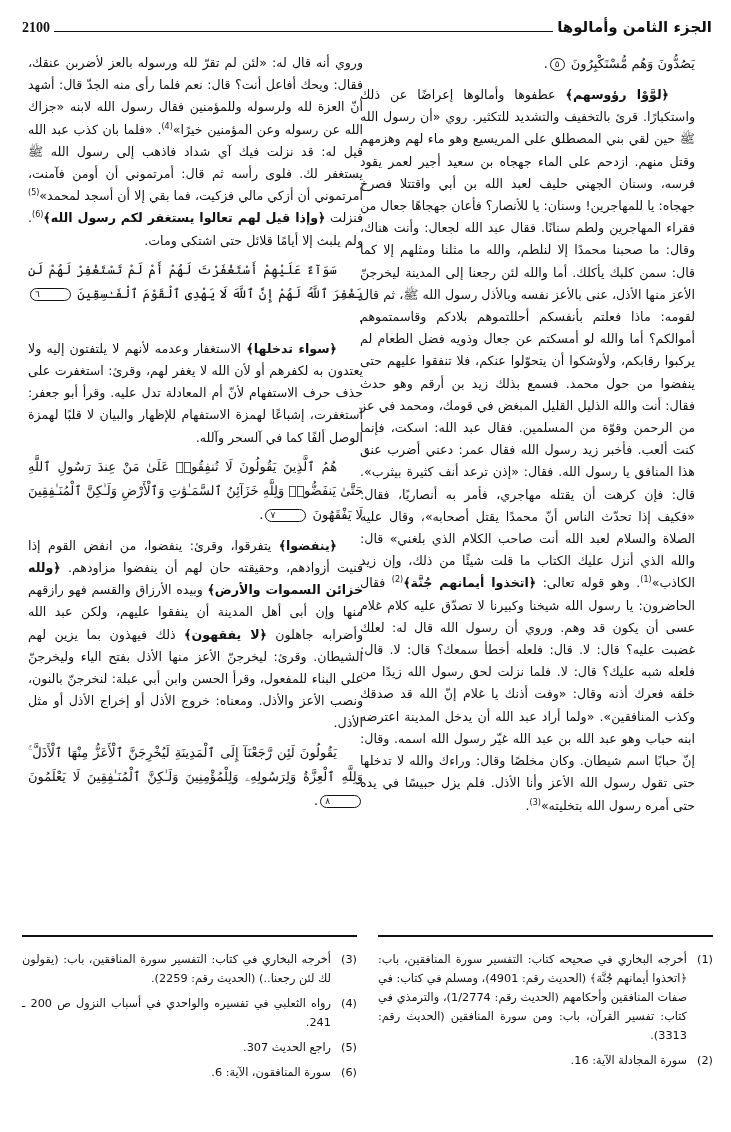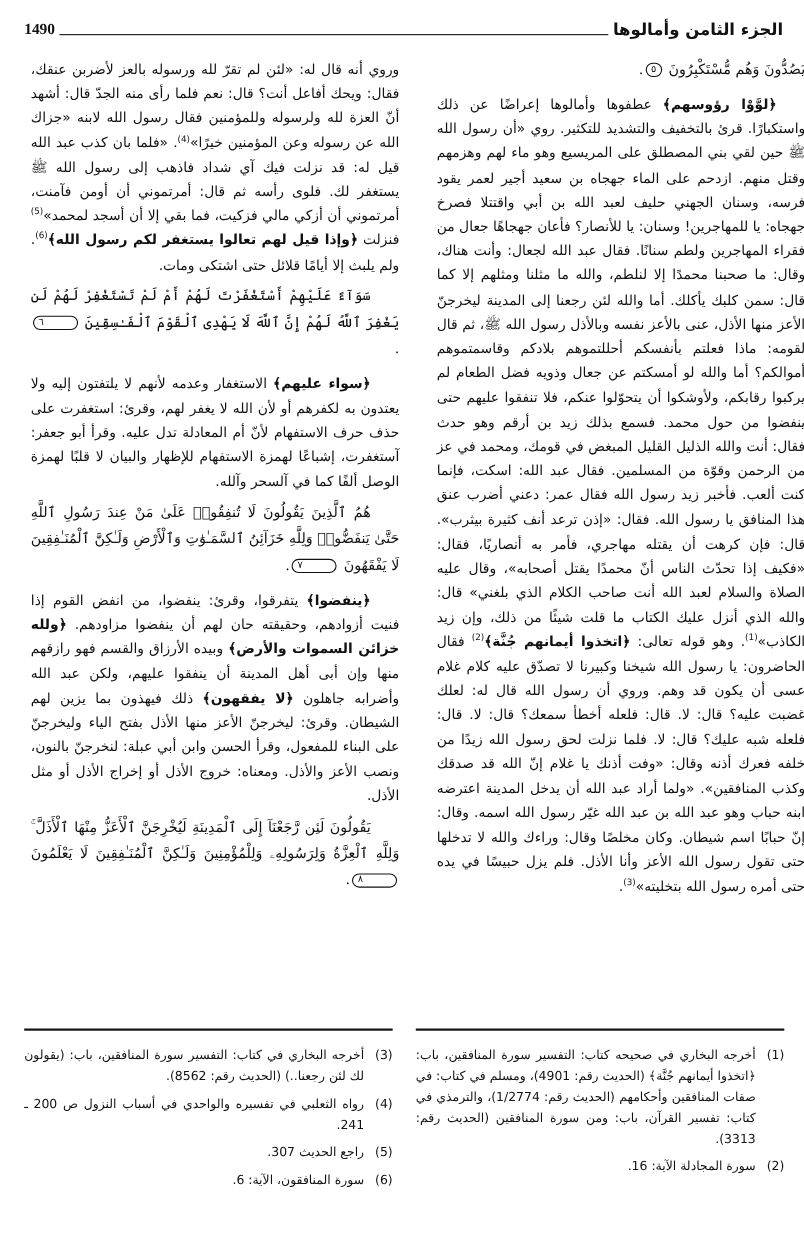--- a/index.html
+++ b/index.html
@@ -6,21 +6,21 @@
   body { width:731px; height:1132px; position:relative; overflow:hidden;
          font-family:"DejaVu Sans", sans-serif; color:#111; }
   .page { position:absolute; left:0; top:0; width:731px; height:1132px; }
   .header { position:absolute; top:14px; left:22px; width:690px; height:22px;
             display:flex; align-items:flex-end; direction:rtl; }
   .header .title { font-weight:bold; font-size:15px; white-space:nowrap; padding-left:4px; }
   .header .rule { flex:1; border-bottom:1.5px solid #111; margin-bottom:4px; }
   .header .pno { font-weight:bold; font-size:14px; font-family:"Liberation Serif", serif; padding-right:4px; direction:ltr; }
   .col { position:absolute; top:52px; direction:rtl; text-align:justify;
          font-size:12.6px; line-height:22.2px; }
-  .col.right { left:397px; width:335px; }
+  .col.right { left:360px; width:335px; }
   .col.left { left:28px; width:335px; }
   .col p { margin:0 0 4px 0; text-indent:0; }
   .col p.ind { text-indent:26px; }
   .col p.verse { font-family:"DejaVu Serif", serif; font-size:13px; line-height:24px; margin:6px 0 8px 0; text-indent:26px; }
   .kw { font-weight:bold; }
   .ayah { display:inline-block; border:1px solid #111; border-radius:8px; font-size:9px; line-height:11px; padding:0 4px; margin:0 2px; vertical-align:middle; }
   sup { font-size:8px; line-height:0; }
   .fn-rule { position:absolute; top:935px; height:0; border-top:2px solid #111; }
   .fn-rule.r { left:378px; width:335px; }
   .fn-rule.l { left:22px; width:335px; }
@@ -32,21 +32,21 @@
   .fn .txt { flex:1; text-align:justify; }
 </style>
 </head>
 <body>
 
 <div class="page">
 
   <div class="header">
     <span class="title">الجزء الثامن وأمالوها</span>
     <span class="rule"></span>
-    <span class="pno">1490</span>
+    <span class="pno">2100</span>
   </div>
 
   <div class="col right">
     <p class="verse" style="text-indent:0;margin-top:0">
       <span>يَصُدُّونَ وَهُم مُّسْتَكْبِرُونَ</span>
       <span class="ayah">٥</span>.
     </p>
     <p class="ind">
       <span class="kw">﴿لوَّوْا رؤوسهم﴾</span><span> عطفوها وأمالوها إعراضًا عن ذلك واستكبارًا. قرئ بالتخفيف والتشديد للتكثير. روي «أن رسول الله ﷺ حين لقي بني المصطلق على المريسيع وهو ماء لهم وهزمهم وقتل منهم. ازدحم على الماء جهجاه بن سعيد أجير لعمر يقود فرسه، وسنان الجهني حليف لعبد الله بن أبي واقتتلا فصرخ جهجاه: يا للمهاجرين! وسنان: يا للأنصار؟ فأعان جهجاهًا جعال من فقراء المهاجرين ولطم سنانًا. فقال عبد الله لجعال: وأنت هناك، وقال: ما صحبنا محمدًا إلا لنلطم، والله ما مثلنا ومثلهم إلا كما قال: سمن كلبك يأكلك. أما والله لئن رجعنا إلى المدينة ليخرجنّ الأعز منها الأذل، عنى بالأعز نفسه وبالأذل رسول الله ﷺ، ثم قال لقومه: ماذا فعلتم بأنفسكم أحللتموهم بلادكم وقاسمتموهم أموالكم؟ أما والله لو أمسكتم عن جعال وذويه فضل الطعام لم يركبوا رقابكم، ولأوشكوا أن يتحوّلوا عنكم، فلا تنفقوا عليهم حتى ينفضوا من حول محمد. فسمع بذلك زيد بن أرقم وهو حدث فقال: أنت والله الذليل القليل المبغض في قومك، ومحمد في عز من الرحمن وقوّة من المسلمين. فقال عبد الله: اسكت، فإنما كنت ألعب. فأخبر زيد رسول الله فقال عمر: دعني أضرب عنق هذا المنافق يا رسول الله. فقال: «إذن ترعد أنف كثيرة بيثرب». قال: فإن كرهت أن يقتله مهاجري، فأمر به أنصاريًا، فقال: «فكيف إذا تحدّث الناس أنّ محمدًا يقتل أصحابه»، وقال عليه الصلاة والسلام لعبد الله أنت صاحب الكلام الذي بلغني» قال: والله الذي أنزل عليك الكتاب ما قلت شيئًا من ذلك، وإن زيد الكاذب»</span><sup>(1)</sup><span>. وهو قوله تعالى: </span><span class="kw">﴿اتخذوا أيمانهم جُنَّة﴾</span><sup>(2)</sup><span> فقال الحاضرون: يا رسول الله شيخنا وكبيرنا لا تصدّق عليه كلام غلام عسى أن يكون قد وهم. وروي أن رسول الله قال له: لعلك غضبت عليه؟ قال: لا. قال: فلعله أخطأ سمعك؟ قال: لا. قال: فلعله شبه عليك؟ قال: لا. فلما نزلت لحق رسول الله زيدًا من خلفه فعرك أذنه وقال: «وفت أذنك يا غلام إنّ الله قد صدقك وكذب المنافقين». «ولما أراد عبد الله أن يدخل المدينة اعترضه ابنه حباب وهو عبد الله بن عبد الله غيّر رسول الله اسمه. وقال: إنّ حبابًا اسم شيطان. وكان مخلصًا وقال: وراءك والله لا تدخلها حتى تقول رسول الله الأعز وأنا الأذل. فلم يزل حبيسًا في يده حتى أمره رسول الله بتخليته»</span><sup>(3)</sup><span>.</span>
     </p>
@@ -54,21 +54,21 @@
 
   <div class="col left">
     <p>
       <span>وروي أنه قال له: «لئن لم تقرّ لله ورسوله بالعز لأضربن عنقك، فقال: ويحك أفاعل أنت؟ قال: نعم فلما رأى منه الجدّ قال: أشهد أنّ العزة لله ولرسوله وللمؤمنين فقال رسول الله لابنه «جزاك الله عن رسوله وعن المؤمنين خيرًا»</span><sup>(4)</sup><span>. «فلما بان كذب عبد الله قيل له: قد نزلت فيك آي شداد فاذهب إلى رسول الله ﷺ يستغفر لك. فلوى رأسه ثم قال: أمرتموني أن أومن فآمنت، أمرتموني أن أزكي مالي فزكيت، فما بقي إلا أن أسجد لمحمد»</span><sup>(5)</sup><span> فنزلت </span><span class="kw">﴿وإذا قيل لهم تعالوا يستغفر لكم رسول الله﴾</span><sup>(6)</sup><span>. ولم يلبث إلا أيامًا قلائل حتى اشتكى ومات.</span>
     </p>
     <p class="verse">
       <span>سَوَآءٌ عَلَيْهِمْ أَسْتَغْفَرْتَ لَهُمْ أَمْ لَمْ تَسْتَغْفِرْ لَهُمْ لَن يَغْفِرَ ٱللَّهُ لَهُمْ إِنَّ ٱللَّهَ لَا يَهْدِى ٱلْقَوْمَ ٱلْفَـٰسِقِينَ</span>
       <span class="ayah">٦</span>.
     </p>
     <p class="ind">
-      <span class="kw">﴿سواء عليهم﴾</span><span> الاستغفار وعدمه لأنهم لا يلتفتون إليه ولا يعتدون به لكفرهم أو لأن الله لا يغفر لهم، وقرئ: استغفرت على حذف حرف الاستفهام لأنّ أم المعادلة تدل عليه. وقرأ أبو جعفر: آستغفرت، إشباعًا لهمزة الاستفهام للإظهار والبيان لا قلبًا لهمزة الوصل ألفًا كما في آلسحر وآلله.</span>
+      <span class="kw">﴿سواء تدخلها﴾</span><span> الاستغفار وعدمه لأنهم لا يلتفتون إليه ولا يعتدون به لكفرهم أو لأن الله لا يغفر لهم، وقرئ: استغفرت على حذف حرف الاستفهام لأنّ أم المعادلة تدل عليه. وقرأ أبو جعفر: آستغفرت، إشباعًا لهمزة الاستفهام للإظهار والبيان لا قلبًا لهمزة الوصل ألفًا كما في آلسحر وآلله.</span>
     </p>
     <p class="verse">
       <span>هُمُ ٱلَّذِينَ يَقُولُونَ لَا تُنفِقُوا۟ عَلَىٰ مَنْ عِندَ رَسُولِ ٱللَّهِ حَتَّىٰ يَنفَضُّوا۟ وَلِلَّهِ خَزَآئِنُ ٱلسَّمَـٰوَٰتِ وَٱلْأَرْضِ وَلَـٰكِنَّ ٱلْمُنَـٰفِقِينَ لَا يَفْقَهُونَ</span>
       <span class="ayah">٧</span>.
     </p>
     <p class="ind">
       <span class="kw">﴿ينفضوا﴾</span><span> يتفرقوا، وقرئ: ينفضوا، من انفض القوم إذا فنيت أزوادهم، وحقيقته حان لهم أن ينفضوا مزاودهم. </span><span class="kw">﴿ولله خزائن السموات والأرض﴾</span><span> وبيده الأرزاق والقسم فهو رازقهم منها وإن أبى أهل المدينة أن ينفقوا عليهم، ولكن عبد الله وأضرابه جاهلون </span><span class="kw">﴿لا يفقهون﴾</span><span> ذلك فيهذون بما يزين لهم الشيطان. وقرئ: ليخرجنّ الأعز منها الأذل بفتح الياء وليخرجنّ على البناء للمفعول، وقرأ الحسن وابن أبي عبلة: لنخرجنّ بالنون، ونصب الأعز والأذل. ومعناه: خروج الأذل أو إخراج الأذل أو مثل الأذل.</span>
     </p>
     <p class="verse">
       <span>يَقُولُونَ لَئِن رَّجَعْنَآ إِلَى ٱلْمَدِينَةِ لَيُخْرِجَنَّ ٱلْأَعَزُّ مِنْهَا ٱلْأَذَلَّ ۚ وَلِلَّهِ ٱلْعِزَّةُ وَلِرَسُولِهِۦ وَلِلْمُؤْمِنِينَ وَلَـٰكِنَّ ٱلْمُنَـٰفِقِينَ لَا يَعْلَمُونَ</span>
@@ -86,21 +86,21 @@
     </div>
     <div class="item">
       <span class="num">(2)</span>
       <span class="txt">سورة المجادلة الآية: 16.</span>
     </div>
   </div>
 
   <div class="fn left">
     <div class="item">
       <span class="num">(3)</span>
-      <span class="txt">أخرجه البخاري في كتاب: التفسير سورة المنافقين، باب: (يقولون لك لئن رجعنا..) (الحديث رقم: 8562).</span>
+      <span class="txt">أخرجه البخاري في كتاب: التفسير سورة المنافقين، باب: (يقولون لك لئن رجعنا..) (الحديث رقم: 2259).</span>
     </div>
     <div class="item">
       <span class="num">(4)</span>
       <span class="txt">رواه الثعلبي في تفسيره والواحدي في أسباب النزول ص 200 ـ 241.</span>
     </div>
     <div class="item">
       <span class="num">(5)</span>
       <span class="txt">راجع الحديث 307.</span>
     </div>
     <div class="item">

